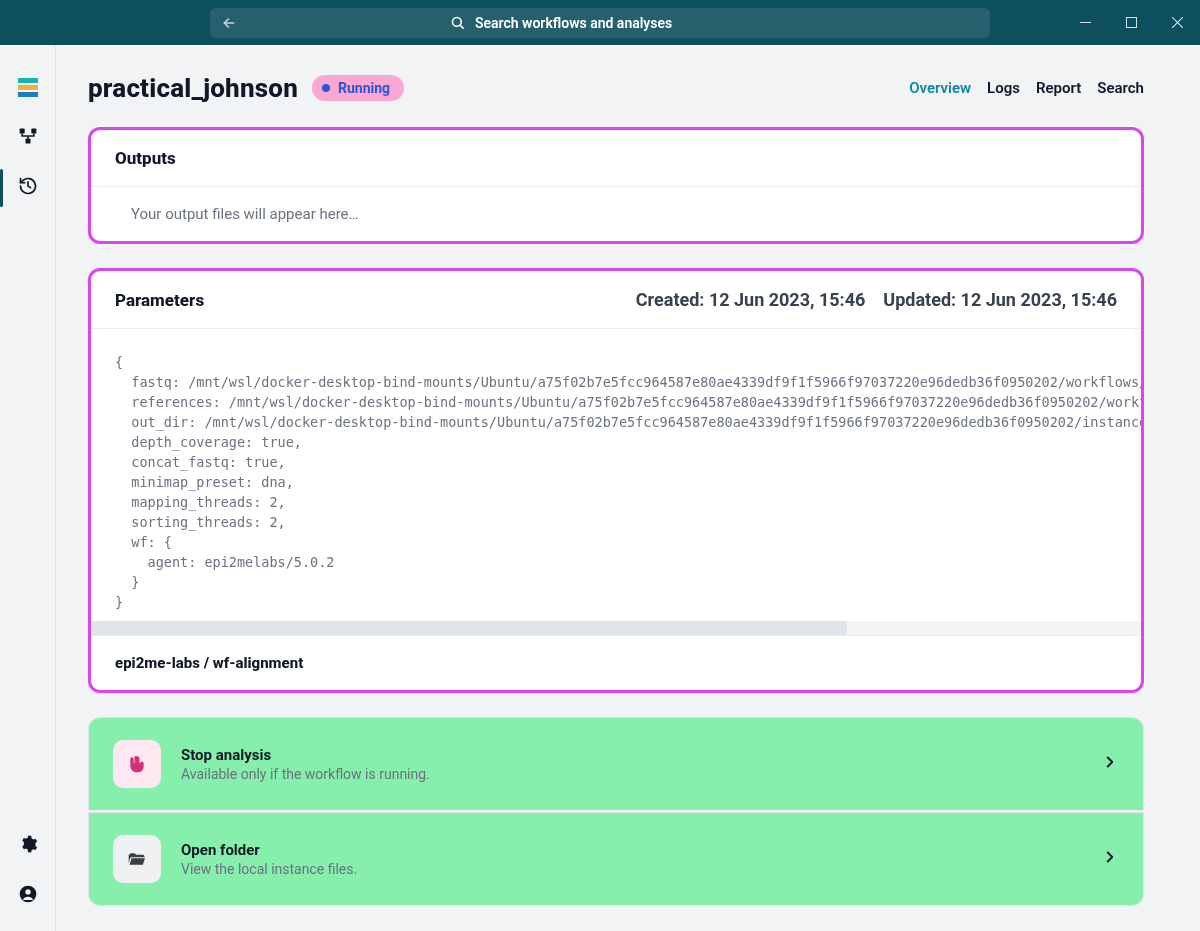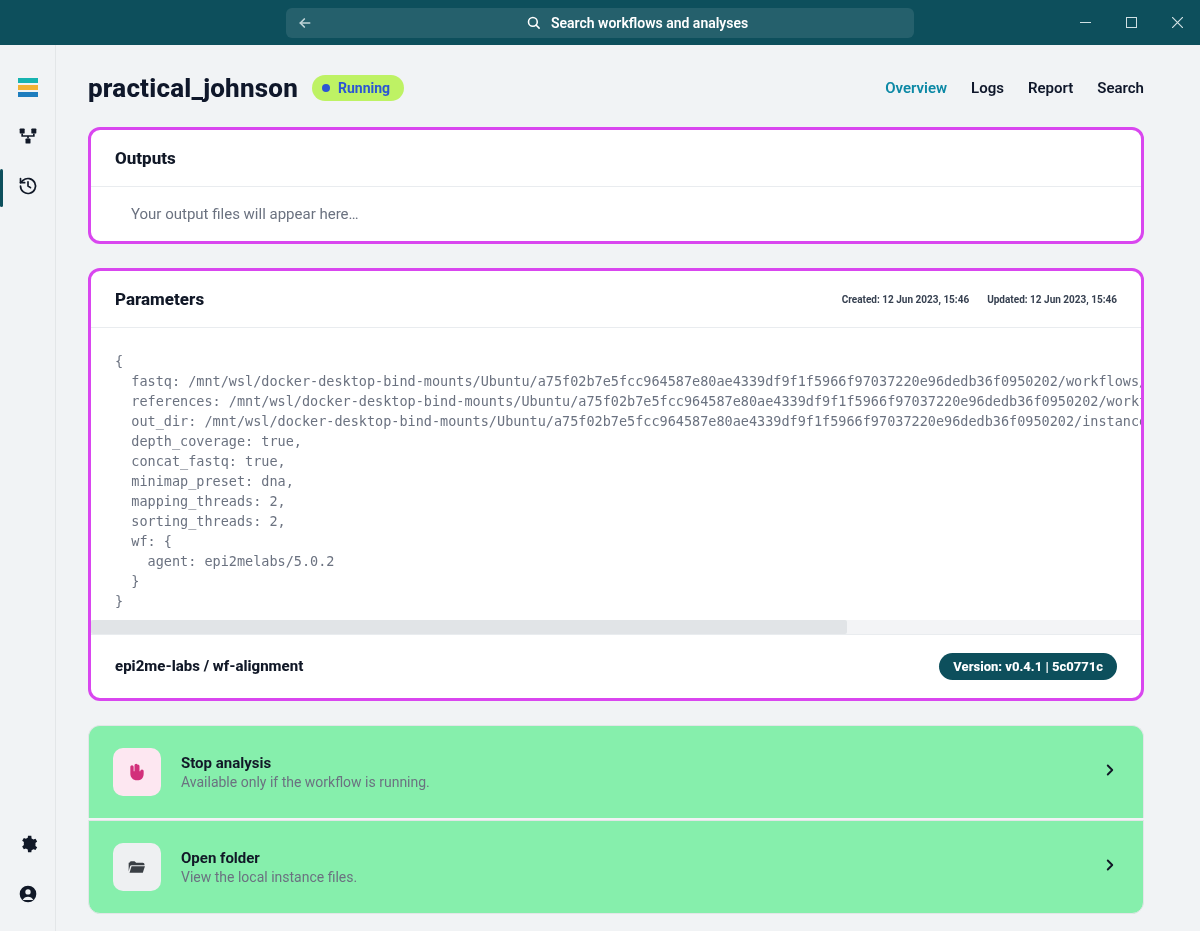--- a/index.html
+++ b/index.html
@@ -14,21 +14,21 @@
     position: relative;
     -webkit-app-region: drag;
   }
   .search-wrap {
     margin: 12px auto;
     display: flex;
     align-items: center;
     background: rgba(255,255,255,0.10);
     border-radius: 6px;
     height: 30px;
-    width: 628px;
+    width: 780px;
     padding: 0 12px;
     color: #fff;
     font-size: 14px;
     font-weight: 600;
   }
   .search-back {
     width: 22px; height: 22px; display: flex; align-items: center; justify-content: center;
     opacity: 0.85; margin-right: 210px; margin-left: -4px;
   }
   .search-icon { margin-right: 10px; display:flex; align-items:center;}
@@ -89,41 +89,41 @@
   }
 
   .header-row {
     display:flex; align-items:center; justify-content: space-between;
     margin-bottom: 24px;
   }
   .title-wrap { display:flex; align-items:center; gap:14px;}
   .page-title { font-size: 26px; font-weight: 800; color:#0F172A; letter-spacing:.2px;}
   .status-pill {
     display:inline-flex; align-items:center; gap:8px;
-    background:#bef264; color:#2B55D4; font-weight:700; font-size:14px;
+    background:#f9a8d4; color:#2B55D4; font-weight:700; font-size:14px;
     border-radius: 999px; padding: 5px 14px 5px 10px;
   }
   .status-dot { width:8px; height:8px; border-radius:50%; background:#2B55D4;}
-  .tabs { display:flex; gap:24px;align-items:center;}
+  .tabs { display:flex; gap:16px;align-items:center;}
   .tab { font-size:15px; font-weight:600; color:#0F172A; cursor:pointer;}
   .tab-overview { color:#0C88A5; }
 
   .card {
     background:#fff; border:3px solid #d946ef; border-radius:12px;
     margin-bottom: 24px; overflow:hidden;
   }
   .card-head {
     padding: 18px 24px; border-bottom:1px solid #E9ECEF;
     display:flex; align-items:center; justify-content:space-between;
   }
   .card-head h3 { font-size:17px; font-weight:800; color:#111827;}
   .card-body { padding: 18px 40px; }
   .placeholder { color:#6B7280; font-size:15px; }
 
-  .meta { display:flex; gap:18px; font-size:10px; font-weight:700; color:#374151;}
+  .meta { display:flex; gap:18px; font-size:18px; font-weight:700; color:#374151;}
   
   .params-code {
     padding: 24px 24px 8px 24px;
     font-family: ui-monospace, SFMono-Regular, Menlo, Consolas, monospace;
     font-size: 13.5px; line-height: 1.48;
     color:#6B7280;
     white-space: pre;
     overflow-x: hidden;
   }
   .hscroll-track {
@@ -292,21 +292,20 @@
   sorting_threads: 2,
   wf: {
     agent: epi2melabs/5.0.2
   }
 }</div>
         <div class="hscroll-track">
           <div class="hscroll-thumb"></div>
         </div>
         <div class="card-foot">
           <span class="wf-path">epi2me-labs / wf-alignment</span>
-          <span class="version-pill">Version: v0.4.1 | 5c0771c</span>
         </div>
       </section>
 
       <div class="actions-wrap">
         <div class="action-card">
           <div class="action-icon pink">
             <svg width="20" height="20" viewBox="0 0 24 24" fill="#D2307B">
                 <path d="M13 4c0-1.1-.9-2-2-2s-2 .9-2 2v7H8V6c0-1.1-.9-2-2-2S4 4.9 4 6v8c0 4 3 8 8 8s8-3 8-8v-3c0-1.1-.9-2-2-2s-2 .9-2 2v0h-1V5c0-1.1-.9-2-2-2v0z"></path>
               </svg>
           </div>

